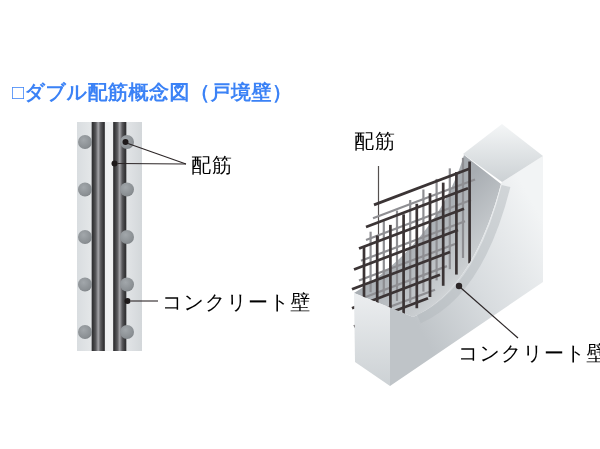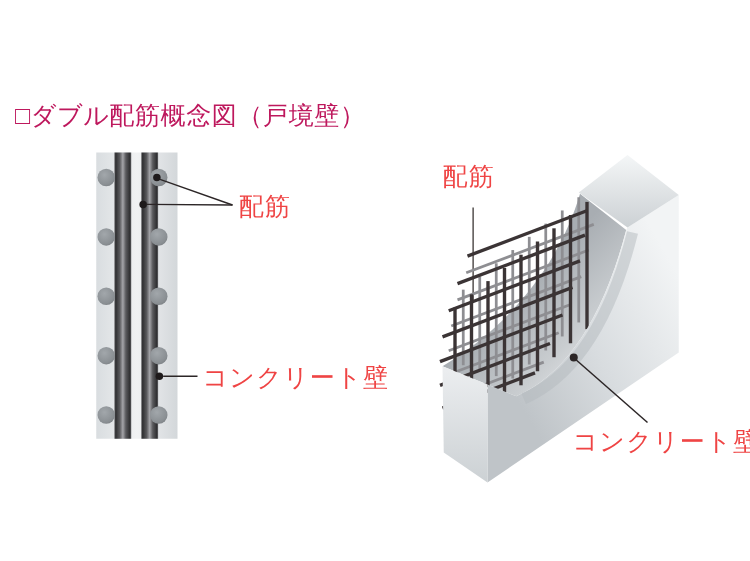--- a/index.html
+++ b/index.html
@@ -1,21 +1,21 @@
 <!DOCTYPE html>
 <html><head>
 <meta charset="utf-8">
 <style>
   html,body{margin:0;padding:0;background:#ffffff;}
   .canvas{position:relative;width:600px;height:449px;background:#ffffff;overflow:hidden;
           font-family:"Liberation Sans",sans-serif;}
-  .title{position:absolute;left:12px;top:79px;font-size:20px;font-weight:400;
-         color:#be185d;letter-spacing:.5px;white-space:nowrap;}
+  .title{position:absolute;left:12px;top:79px;font-size:20px;font-weight:700;
+         color:#3b82f6;letter-spacing:.5px;white-space:nowrap;}
   .lbl{position:absolute;font-family:"Liberation Serif","DejaVu Serif",serif;
-       font-size:20px;color:#ef4444;letter-spacing:1px;white-space:nowrap;}
+       font-size:20px;color:#000000;letter-spacing:1px;white-space:nowrap;}
   .lbl-rebar-left{left:191px;top:152px;}
   .lbl-wall-left{left:162px;top:289px;}
   .lbl-rebar-right{left:354px;top:128px;}
   .lbl-wall-right{left:458px;top:340px;}
   svg{position:absolute;left:0;top:0;}
 </style>
 </head>
 <body>
 
 <div class="canvas">

